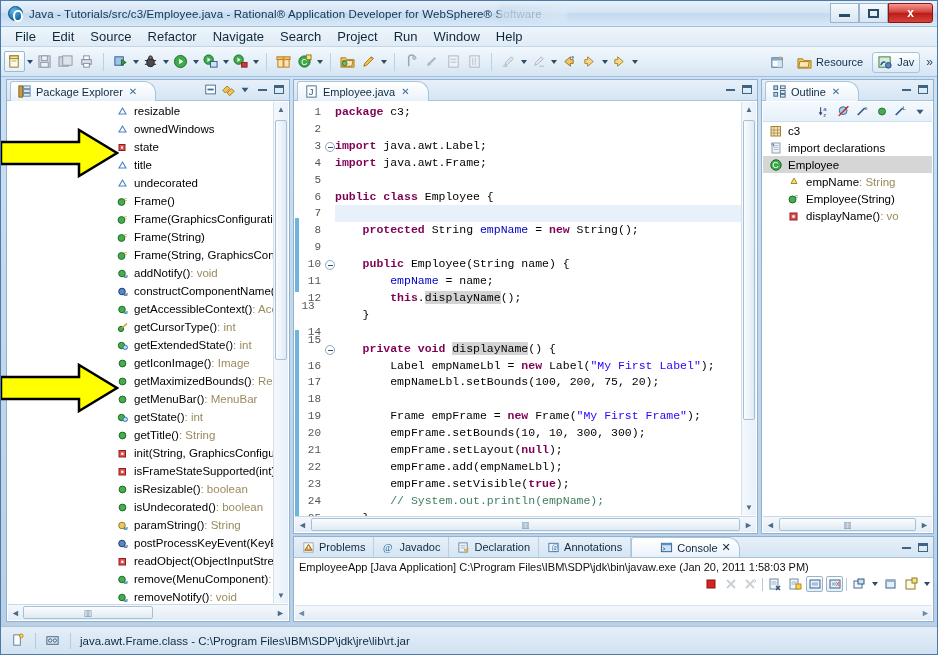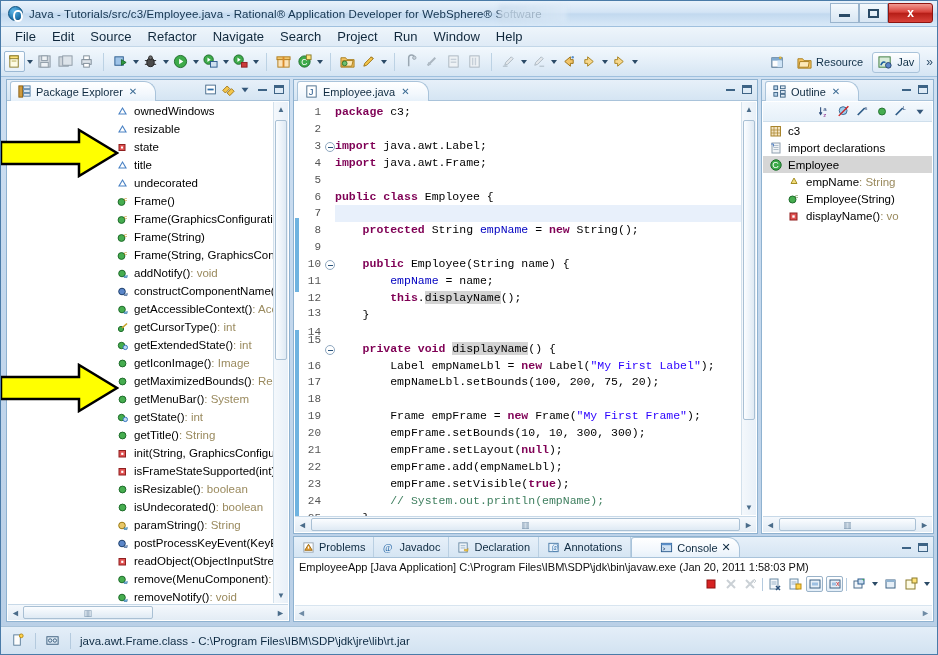--- a/index.html
+++ b/index.html
@@ -554,27 +554,27 @@
         <span class="mini-btn">
             <span class="maximize-g"></span>
           </span>
       </div>
     </div>
     <div id="pkg-tree">
         <div class="tree-row">
           <span class="ticon"><svg width="13" height="13" viewBox="0 0 13 13">
               <path d="M6.5 3 L10 9 H3z" fill="none" stroke="#4a82c4" stroke-width="1.1"></path>
             </svg></span>
+          <span class="tname">resizable</span>
+        </div>
+        <div class="tree-row">
+          <span class="ticon"><svg width="13" height="13" viewBox="0 0 13 13">
+              <path d="M6.5 3 L10 9 H3z" fill="none" stroke="#4a82c4" stroke-width="1.1"></path>
+            </svg></span>
           <span class="tname">ownedWindows</span>
-        </div>
-        <div class="tree-row">
-          <span class="ticon"><svg width="13" height="13" viewBox="0 0 13 13">
-              <path d="M6.5 3 L10 9 H3z" fill="none" stroke="#4a82c4" stroke-width="1.1"></path>
-            </svg></span>
-          <span class="tname">resizable</span>
         </div>
         <div class="tree-row">
           <span class="ticon"><svg width="13" height="13" viewBox="0 0 13 13">
               <rect x="3" y="3.5" width="6" height="6" fill="#e05252" stroke="#8f1f1f"></rect>
               <rect x="5" y="5.5" width="2" height="2" fill="#fff"></rect>
             </svg></span>
           <span class="tname">state</span>
         </div>
         <div class="tree-row">
           <span class="ticon"><svg width="13" height="13" viewBox="0 0 13 13">
@@ -667,21 +667,21 @@
               <circle cx="6.5" cy="6.5" r="3.4" fill="#46ad4f" stroke="#1d6b2a"></circle>
             </svg></span>
           <span class="tname">getMaximizedBounds()</span>
           <span class="ttype"> : Rect</span>
         </div>
         <div class="tree-row">
           <span class="ticon"><svg width="13" height="13" viewBox="0 0 13 13">
               <circle cx="6.5" cy="6.5" r="3.4" fill="#46ad4f" stroke="#1d6b2a"></circle>
             </svg></span>
           <span class="tname">getMenuBar()</span>
-          <span class="ttype"> : System</span>
+          <span class="ttype"> : MenuBar</span>
         </div>
         <div class="tree-row">
           <span class="ticon"><svg width="13" height="13" viewBox="0 0 13 13">
               <circle cx="5.5" cy="6.5" r="3.2" fill="#46ad4f" stroke="#1d6b2a"></circle>
               <circle cx="9.3" cy="8.4" r="2.2" fill="#bcd8f2" stroke="#3a79c0"></circle>
             </svg></span>
           <span class="tname">getState()</span>
           <span class="ttype"> : int</span>
         </div>
         <div class="tree-row">
@@ -824,21 +824,21 @@
         <div class="cl" style="position: absolute; left: 40px; right: 0px; top: 120.3px; font-family: &quot;Liberation Mono&quot;, &quot;DejaVu Sans Mono&quot;, monospace; font-size: 11.5px;"><span>    </span><span class="kw">protected</span><span> String </span><span class="fld">empName</span><span> = </span><span class="kw">new</span><span> String();</span></div>
         <div class="ln" style="top: 137.2px; line-height: 16.9px;">9</div>
         <div class="cl" style="position: absolute; left: 40px; right: 0px; top: 137.2px; font-family: &quot;Liberation Mono&quot;, &quot;DejaVu Sans Mono&quot;, monospace; font-size: 11.5px;"></div>
         <div class="ln" style="top: 154.1px; line-height: 16.9px;">10</div>
         <div class="fold" style="top: 158.1px;"></div>
         <div class="cl" style="position: absolute; left: 40px; right: 0px; top: 154.1px; font-family: &quot;Liberation Mono&quot;, &quot;DejaVu Sans Mono&quot;, monospace; font-size: 11.5px;"><span>    </span><span class="kw">public</span><span> Employee(String name) {</span></div>
         <div class="ln" style="top: 171px; line-height: 16.9px;">11</div>
         <div class="cl" style="position: absolute; left: 40px; right: 0px; top: 171px; font-family: &quot;Liberation Mono&quot;, &quot;DejaVu Sans Mono&quot;, monospace; font-size: 11.5px;"><span>        </span><span class="fld">empName</span><span> = name;</span></div>
         <div class="ln" style="top: 187.9px; line-height: 16.9px;">12</div>
         <div class="cl" style="position: absolute; left: 40px; right: 0px; top: 187.9px; font-family: &quot;Liberation Mono&quot;, &quot;DejaVu Sans Mono&quot;, monospace; font-size: 11.5px;"><span>        </span><span class="kw">this</span><span>.</span><span class="hl">displayName</span><span>();</span></div>
-        <div class="ln" style="top: 203px; line-height: 16.9px;">13</div>
+        <div class="ln" style="top: 196px; line-height: 16.9px; text-align: center;">13</div>
         <div class="cl" style="position: absolute; left: 40px; right: 0px; top: 204.8px; font-family: &quot;Liberation Mono&quot;, &quot;DejaVu Sans Mono&quot;, monospace; font-size: 11.5px;"><span>    }</span></div>
         <div class="ln" style="top: 221.7px; line-height: 16.9px;">14</div>
         <div class="cl" style="position: absolute; left: 40px; right: 0px; top: 221.7px; font-family: &quot;Liberation Mono&quot;, &quot;DejaVu Sans Mono&quot;, monospace; font-size: 11.5px;"></div>
         <div class="ln" style="top: 230px; line-height: 16.9px;">15</div>
         <div class="fold" style="top: 242.6px;"></div>
         <div class="cl" style="position: absolute; left: 40px; right: 0px; top: 238.6px; font-family: &quot;Liberation Mono&quot;, &quot;DejaVu Sans Mono&quot;, monospace; font-size: 11.5px;"><span>    </span><span class="kw">private void</span><span> </span><span class="hl">displayName</span><span>() {</span></div>
         <div class="ln" style="top: 255.5px; line-height: 16.9px;">16</div>
         <div class="cl" style="position: absolute; left: 40px; right: 0px; top: 255.5px; font-family: &quot;Liberation Mono&quot;, &quot;DejaVu Sans Mono&quot;, monospace; font-size: 11.5px;"><span>        Label empNameLbl = </span><span class="kw">new</span><span> Label(</span><span class="str">"My First Label"</span><span>);</span></div>
         <div class="ln" style="top: 272.4px; line-height: 16.9px;">17</div>
         <div class="cl" style="position: absolute; left: 40px; right: 0px; top: 272.4px; font-family: &quot;Liberation Mono&quot;, &quot;DejaVu Sans Mono&quot;, monospace; font-size: 11.5px;"><span>        empNameLbl.setBounds(100, 200, 75, 20);</span></div>

